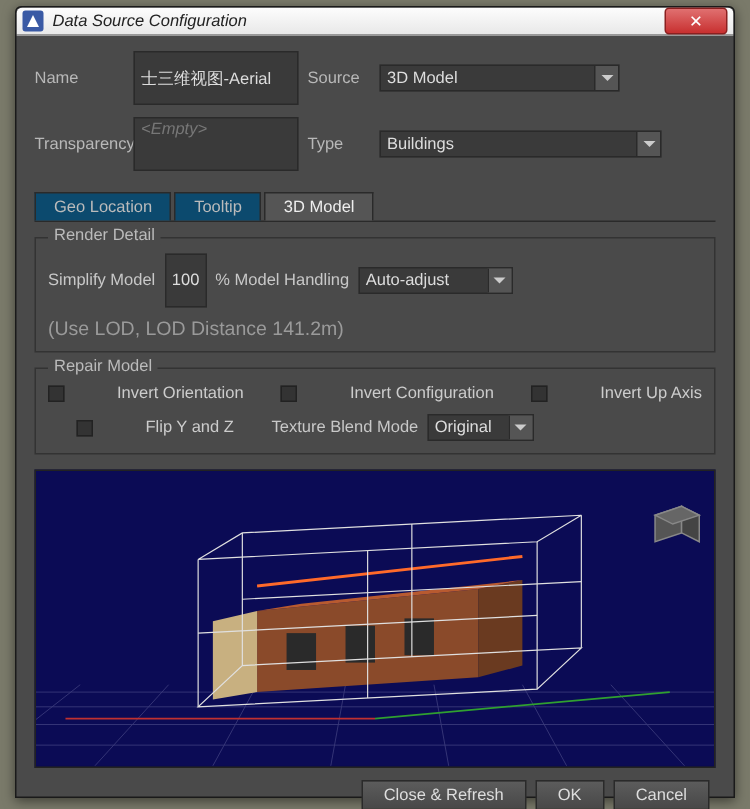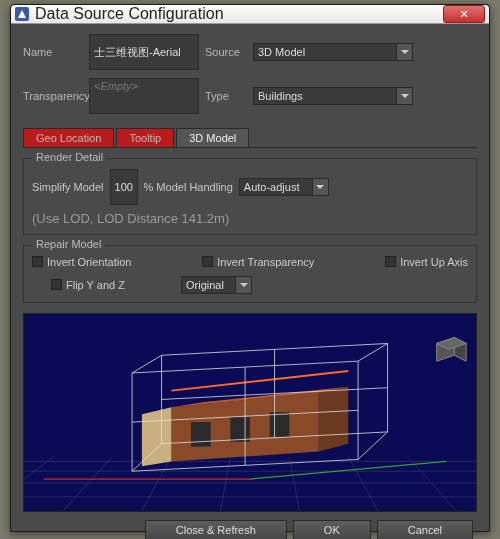--- a/index.html
+++ b/index.html
@@ -10,21 +10,21 @@
     box-shadow: 0 2px 8px rgba(0,0,0,.5);
     display: flex; flex-direction: column;
   }
   .titlebar {
     height: 24px; background: linear-gradient(#fdfdfd,#e8e8e8);
     display: flex; align-items: center; padding: 0 4px; border-bottom: 1px solid #999;
     border-radius: 4px 4px 0 0;
   }
   .titlebar .app-icon { width: 14px; height: 14px; background: #3a5aa5; margin-right: 6px; border-radius: 2px; position: relative; }
   .titlebar .app-icon::after { content:""; position:absolute; left:3px; top:3px; width:8px; height:8px; background:#fff; clip-path: polygon(50% 0,100% 100%,0 100%); }
-  .titlebar .title { font-size: 16px; color: #222; flex: 1; }
+  .titlebar .title { font-size: 11px; color: #222; flex: 1; font-style: italic; }
   .titlebar .close {
     width: 42px; height: 18px; background: linear-gradient(#e07070,#c83030);
     border: 1px solid #8a2020; border-radius: 3px; color: #fff; font-size: 11px;
     display: flex; align-items: center; justify-content: center; cursor: pointer;
   }
   .content { flex: 1; padding: 10px 12px 6px 12px; color: #c8c8c8; font-size: 11px; display:flex; flex-direction:column; }
   .form-row { display: flex; align-items: center; margin-bottom: 8px; gap: 6px; }
   .form-row label.fld { width: 60px; color: #b8b8b8; }
   .textbox {
     background: #3a3a3a; border: 1px solid #2a2a2a; color: #ddd; height: 36px;
@@ -37,43 +37,43 @@
     position: relative;
   }
   .select .caret {
     position: absolute; right: 0; top: 0; width: 16px; height: 100%;
     background: #555; border-left: 1px solid #2a2a2a;
     display:flex; align-items:center; justify-content:center;
   }
   .select .caret::after { content:""; border:4px solid transparent; border-top-color:#ccc; margin-top:3px; }
   .tabs { display: flex; border-bottom: 1px solid #2a2a2a; margin-top: 6px; }
   .tab {
-    padding: 3px 12px; font-size: 11px; color: #bbb; background: #b91c1c;
+    padding: 3px 12px; font-size: 11px; color: #bbb; background: #0c4a6e;
     border: 1px solid #2a2a2a; border-bottom: none; margin-right: 2px; cursor: pointer;
   }
   .tab.active { background: #555; color: #eee; }
   .group {
     border: 1px solid #333; margin-top: 10px; padding: 10px 8px 8px 8px; position: relative;
   }
   .group > .legend { position: absolute; top: -8px; left: 8px; background: #4a4a4a; padding: 0 4px; font-size: 11px; color: #bbb; }
   .row { display: flex; align-items: center; gap: 6px; flex-wrap: wrap; }
   .checkbox {
     width: 11px; height: 11px; background: #333; border: 1px solid #222; display:inline-block; margin-right:4px;
   }
-  .chk-item { display: inline-flex; color: #ccc; }
+  .chk-item { display: inline-flex; align-items: center; color: #ccc; gap: 31px; }
   .hint { color: #9a9a9a; font-size: 13px; }
   .viewport {
     flex:1; margin-top: 10px; background: #0a0a4a; border: 1px solid #222; position: relative; overflow:hidden;
     min-height: 190px;
   }
   .viewport svg { width: 100%; height: 100%; display:block; }
   .footer { display: flex; justify-content: flex-end; gap: 6px; padding: 8px 4px 2px 4px; }
   .btn {
     background: linear-gradient(#5c5c5c,#484848); border: 1px solid #2a2a2a; color: #ddd;
-    font-size: 11px; padding: 3px 30px; cursor: pointer;
+    font-size: 11px; padding: 3px 14px; cursor: pointer;
   }
 </style>
 </head>
 <body>
 
 <div class="window">
   <div class="titlebar">
     <span class="app-icon"></span>
     <span class="title">Data Source Configuration</span>
     <div class="close">✕</div>
@@ -88,68 +88,69 @@
       <div class="select" style="width:160px">
         <span>3D Model</span>
         <span class="caret"></span>
       </div>
     </div>
 
     <div class="form-row">
       <label class="fld">Transparency</label>
       <div class="textbox empty" style="width:110px">&lt;Empty&gt;</div>
       <label class="fld" style="width:42px">Type</label>
-      <div class="select" style="width:160px">
+      <div class="select" style="width:188px">
         <span>Buildings</span>
         <span class="caret"></span>
       </div>
     </div>
 
     <div class="tabs">
       <div class="tab">Geo Location</div>
       <div class="tab">Tooltip</div>
       <div class="tab active">3D Model</div>
     </div>
 
     <div class="group">
       <span class="legend">Render Detail</span>
       <div class="row">
         <span>Simplify Model</span>
         <input class="textbox" style="width: 28px; text-align: center;" value="100">
         <span>% Model Handling</span>
-        <div class="select" style="width:90px">
+        <div class="select" style="width:103px">
           <span>Auto-adjust</span>
           <span class="caret"></span>
         </div>
         <span class="hint">(Use LOD, LOD Distance 141.2m)</span>
       </div>
     </div>
 
     <div class="group">
       <span class="legend">Repair Model</span>
       <div class="row" style="justify-content:space-between; margin-bottom:8px;">
         <label class="chk-item">
           <span class="checkbox"></span>
           <span>Invert Orientation</span>
         </label>
         <label class="chk-item">
           <span class="checkbox"></span>
-          <span>Invert Transparency</span>
+          <span>Invert Configuration</span>
         </label>
         <label class="chk-item">
           <span class="checkbox"></span>
           <span>Invert Up Axis</span>
         </label>
       </div>
       <div class="row" style="gap:20px;padding-left:19px;">
         <label class="chk-item" style="width:110px;">
           <span class="checkbox"></span>
           <span>Flip Y and Z</span>
         </label>
         <div class="row" style="gap:6px;">
+          <span>Texture Blend Mode</span>
           <div class="select" style="width:71px">
             <span>Original</span>
             <span class="caret"></span>
           </div>
         </div>
       </div>
     </div>
 
     <div class="viewport">
       <svg viewBox="0 0 460 200" preserveAspectRatio="none">

